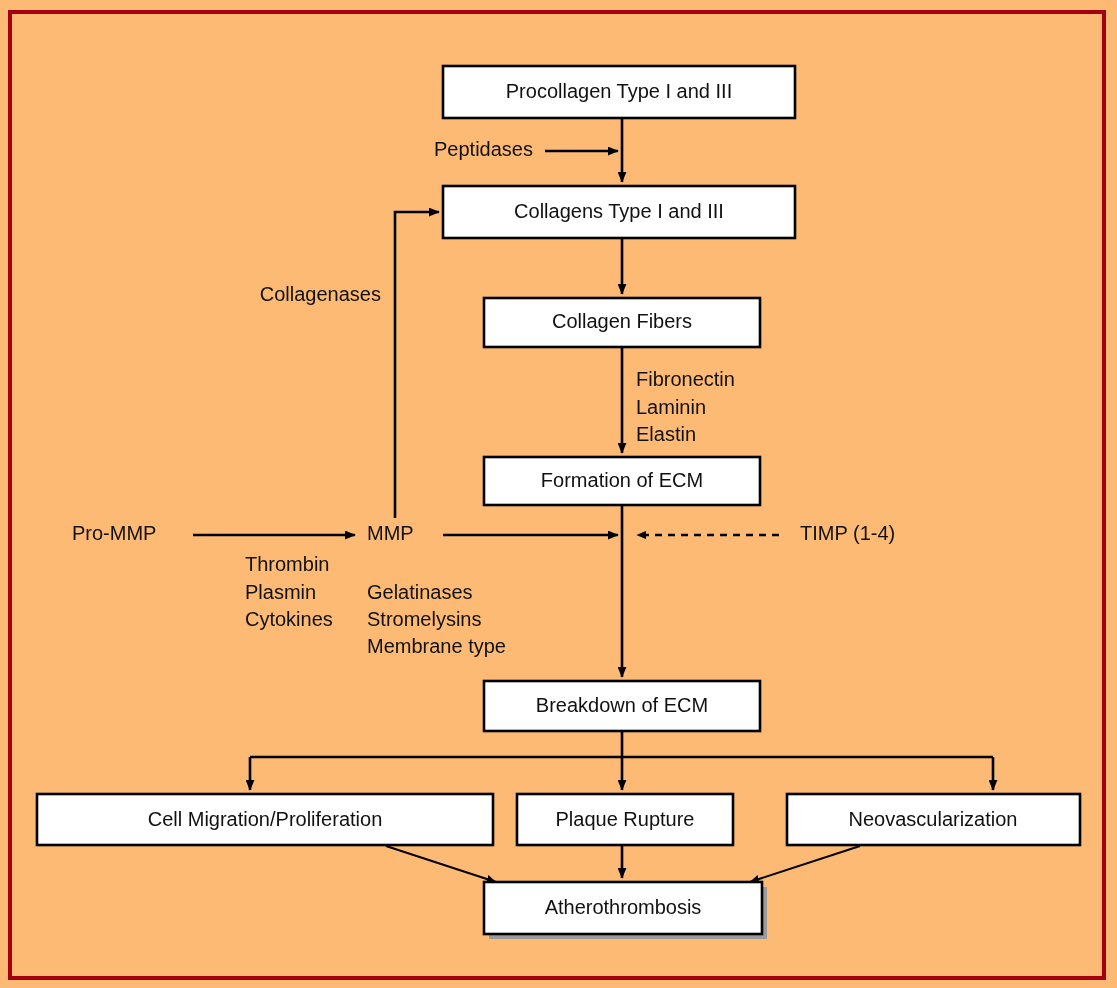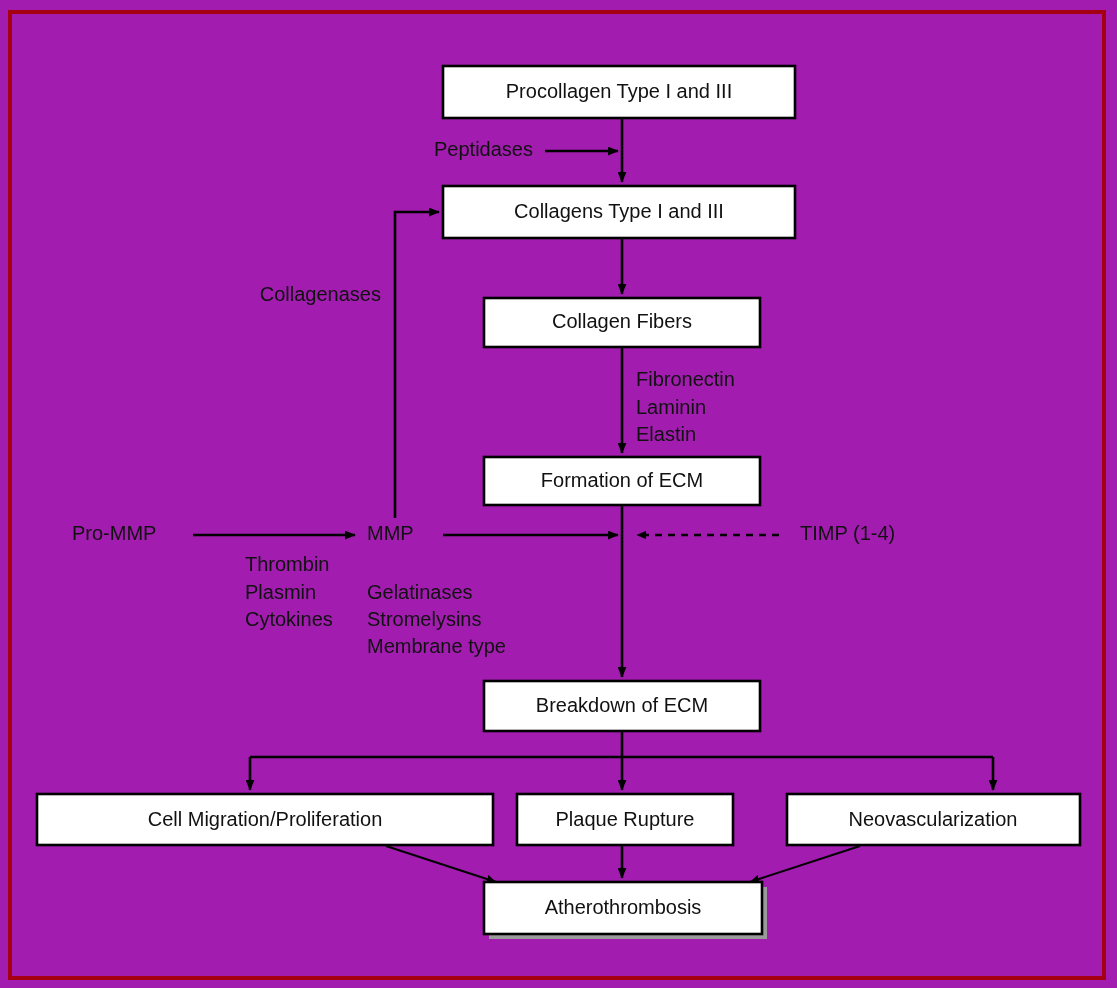--- a/index.html
+++ b/index.html
@@ -10,21 +10,21 @@
   body {
     width: 1117px;
     height: 988px;
     font-family: "Liberation Sans", sans-serif;
     overflow: hidden;
   }
   #page {
     position: relative;
     width: 1117px;
     height: 988px;
-    background: #a21caf;
+    background: #fdba74;
   }
   #outer-frame {
     position: absolute;
     left: 8px;
     top: 10px;
     width: 1098px;
     height: 970px;
     border: 4px solid #a50012;
     box-sizing: border-box;
     pointer-events: none;

